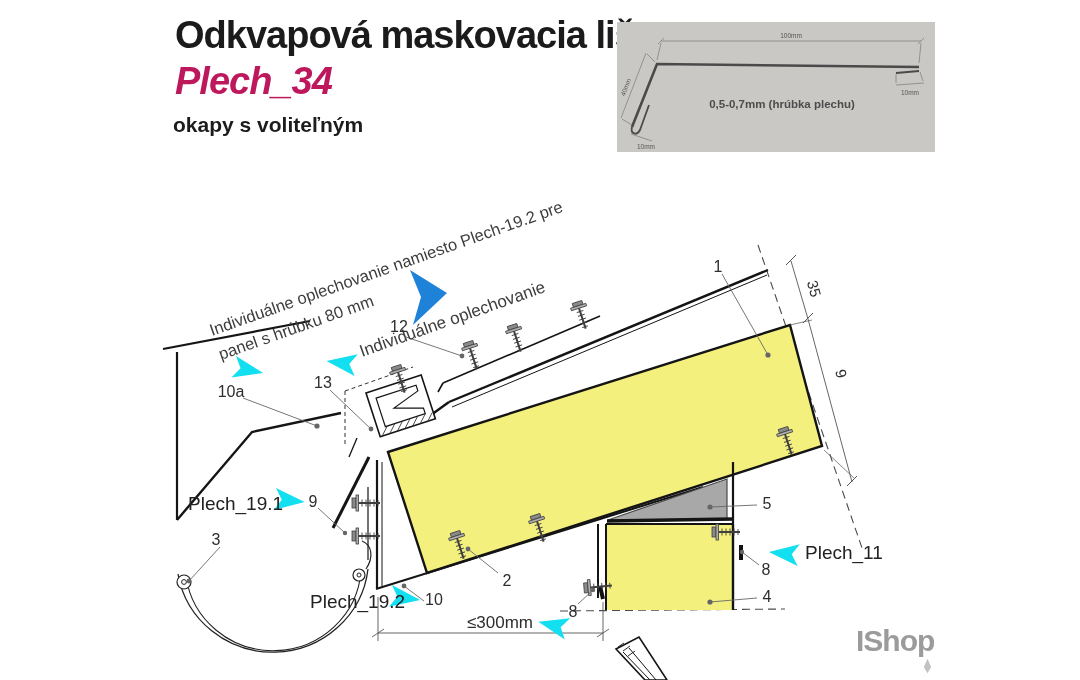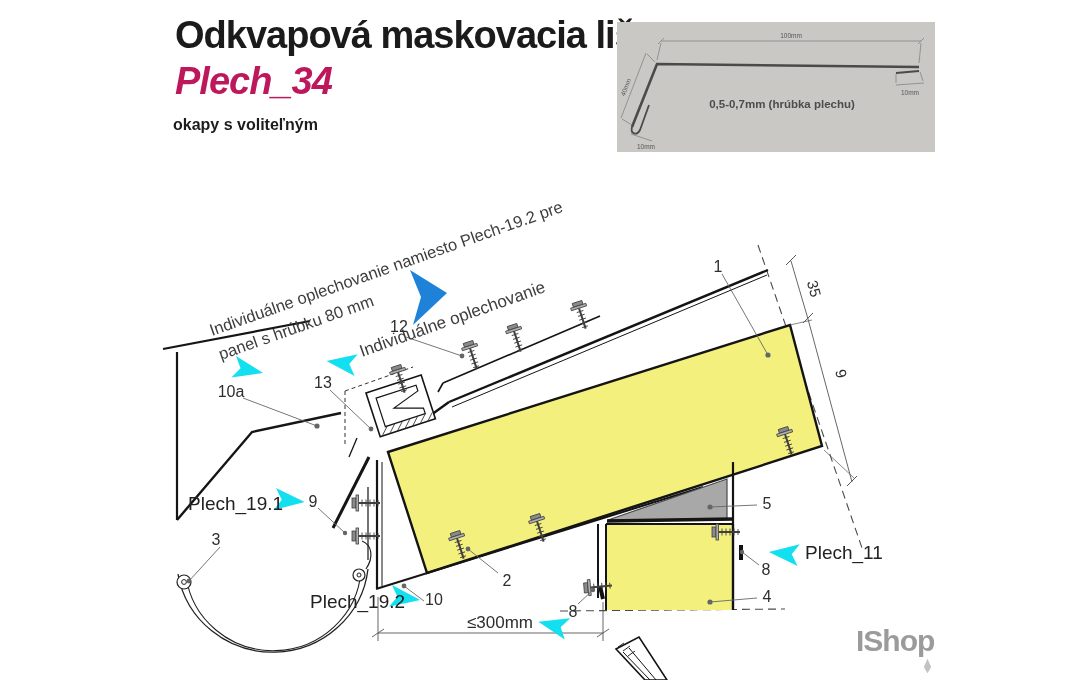--- a/index.html
+++ b/index.html
@@ -2,21 +2,21 @@
 <html><head>
 <meta charset="utf-8">
 <style>
   html,body{margin:0;padding:0;background:#fff;}
   .canvas{position:relative;width:1080px;height:680px;background:#ffffff;overflow:hidden;
           font-family:"Liberation Sans",sans-serif;}
   .hdr-title{position:absolute;left:175px;top:14px;font-size:38px;font-weight:bold;
              letter-spacing:-1px;color:#1b1b1b;white-space:nowrap;z-index:1;}
   .hdr-sub{position:absolute;left:175px;top:60px;font-size:38px;font-weight:bold;
            font-style:italic;letter-spacing:-1px;color:#be185d;z-index:1;}
-  .hdr-desc{position:absolute;left:173px;top:112px;font-size:16px;font-weight:bold;
+  .hdr-desc{position:absolute;left:173px;top:112px;font-size:21px;font-weight:bold;
             color:#1c1c1c;line-height:25px;z-index:1;text-align:center;}
   .inset{position:absolute;left:617px;top:22px;width:318px;height:130px;
          background:#c9c8c5;z-index:5;}
   .drawing-svg{position:absolute;left:0;top:0;z-index:2;}
   .logo{position:absolute;left:856px;top:624px;z-index:3;display:flex;align-items:flex-end;
         font-size:30px;font-weight:bold;color:#9b9b9b;letter-spacing:-1px;flex-direction:column;}
   .logo .mark{margin:0 1px 4px 2px;}
   svg text{font-family:"Liberation Sans",sans-serif;}
 </style>
 </head>

